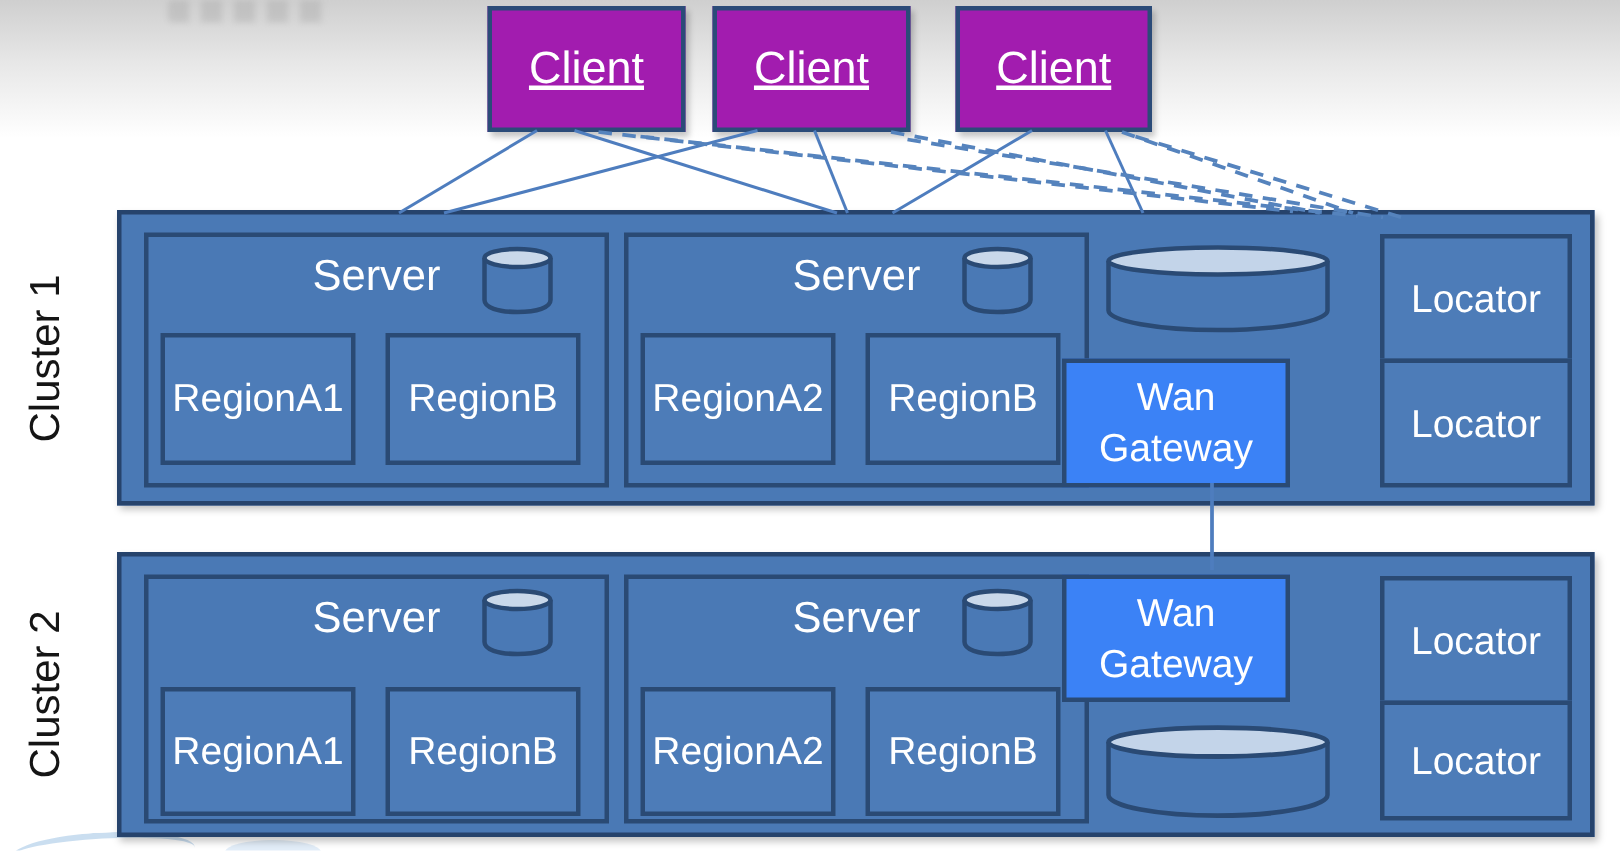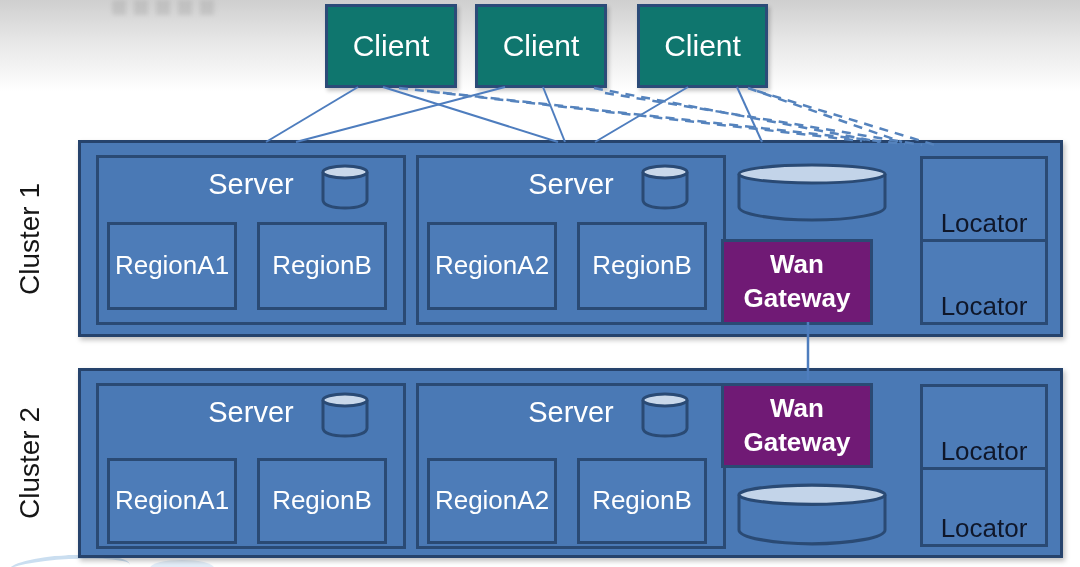--- a/index.html
+++ b/index.html
@@ -10,23 +10,23 @@
 
   .top-gradient { position:absolute; left:0; top:0; width:1080px; height:92px;
                   background:linear-gradient(#cfcfcf 0%, #e7e7e7 45%, #ffffff 100%); }
 
   .faint-smudge { position:absolute; left:112px; top:0; width:106px; height:15px;
                   background:repeating-linear-gradient(90deg, rgba(140,140,140,.55) 0 14px, rgba(200,200,200,.2) 14px 22px);
                   filter:blur(2px); opacity:.45; border-radius:3px; }
 
   
   .client-box { position:absolute; top:4px; height:84px; z-index:3;
-                background:#0f766e; border:3px solid #2b4b78;
+                background:#a21caf; border:3px solid #2b4b78;
                 color:#fff; font-size:30px; display:flex; align-items:center; justify-content:center;
-                box-shadow:2px 3px 4px rgba(0,0,0,.22); }
+                box-shadow:2px 3px 4px rgba(0,0,0,.22);text-decoration:underline; }
   #client-1 { left:325px; width:132px; }
   #client-2 { left:475px; width:132px; }
   #client-3 { left:637px; width:131px; }
 
   
   .cluster { position:absolute; left:78px; width:985px; z-index:2;
              background:#4a79b5; border:3px solid #26436c;
              box-shadow:2px 3px 5px rgba(0,0,0,.25); }
   #cluster-1 { top:140px; height:197px; }
   #cluster-2 { top:368px; height:190px; }
@@ -52,31 +52,31 @@
             background:#4d7cb8; border:3px solid #2a4a74;
             color:#fff; font-size:26px; line-height:1.3; text-align:center;
             display:flex; align-items:center; justify-content:center; }
   .region.r1 { left:8px; } .region.r2 { left:158px; }
   #cluster-2 .region { top:72px; height:86px; }
 
   
   .big-disk { position:absolute; left:655px; width:152px; }
   #cluster-1 .big-disk { top:20px;  height:60px; }
   #cluster-2 .big-disk { top:112px; height:64px; }
-  .gateway { position:absolute; left:640px; width:152px;
-             background:#701a75; border:3px solid #2a4a74;
+  .gateway { position:absolute; left:627px; width:152px;
+             background:#3b82f6; border:3px solid #2a4a74;
              color:#fff; font-size:26px; line-height:1.3; text-align:center;
-             display:flex; flex-direction:column; align-items:center; justify-content:center;font-weight:bold; }
+             display:flex; flex-direction:column; align-items:center; justify-content:center; }
   #cluster-1 .gateway { top:96px; height:86px; }
   #cluster-2 .gateway { top:12px; height:85px; }
 
   
   .locator { position:absolute; left:839px; width:128px;
              background:#4d7cb8; border:3px solid #2a4a74;
-             color:#0f172a; font-size:26px; display:flex; align-items:flex-end; justify-content:center; }
+             color:#ffffff; font-size:26px; display:flex; align-items:center; justify-content:center; }
   .locator.l1 { top:13px; height:86px; }
   .locator.l2 { top:96px; height:86px; }
   #cluster-2 .locator.l2 { top:96px; height:80px; }
 
   
   svg.links { position:absolute; left:0; top:0; width:1080px; height:567px;
               z-index:6; pointer-events:none; }
 
   .site-watermark { position:absolute; left:903px; top:539px; z-index:10;
                     font-size:19px; color:rgba(185,185,185,.95);

